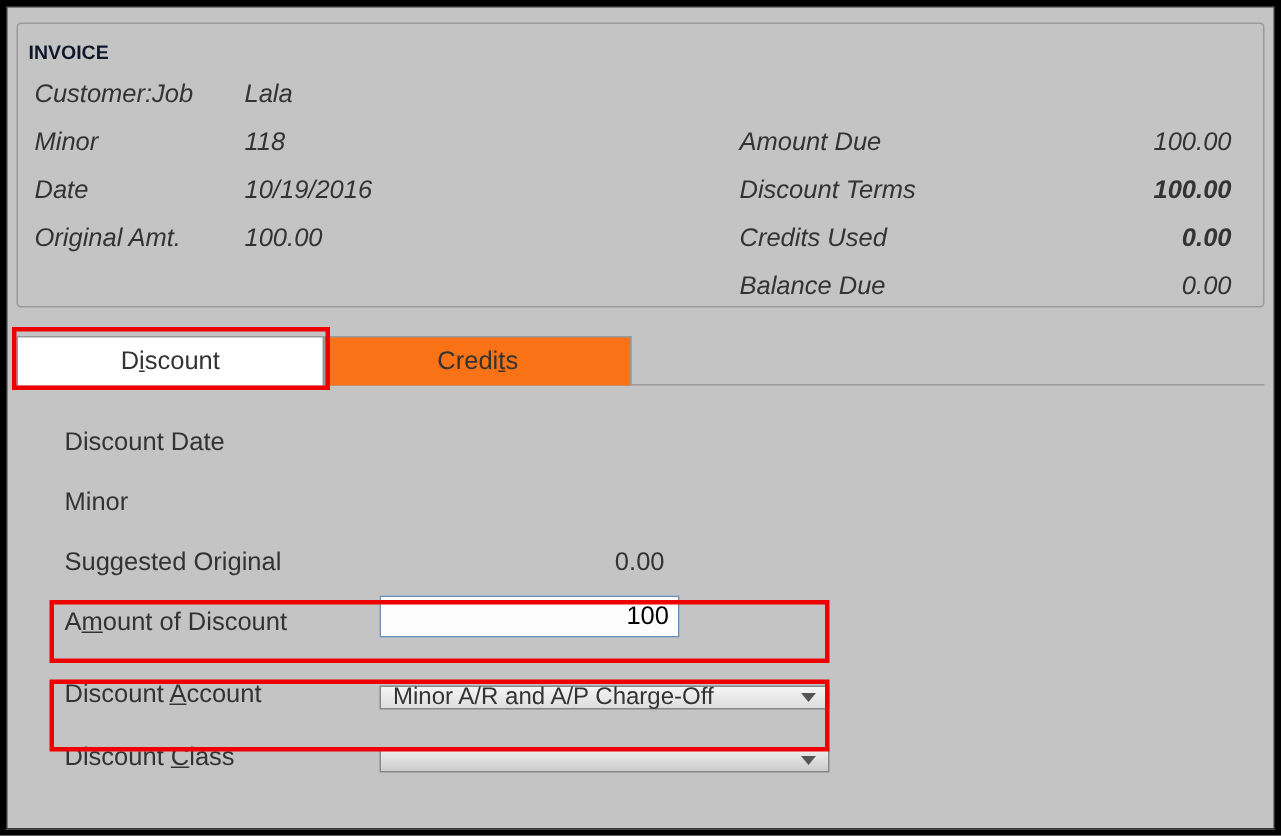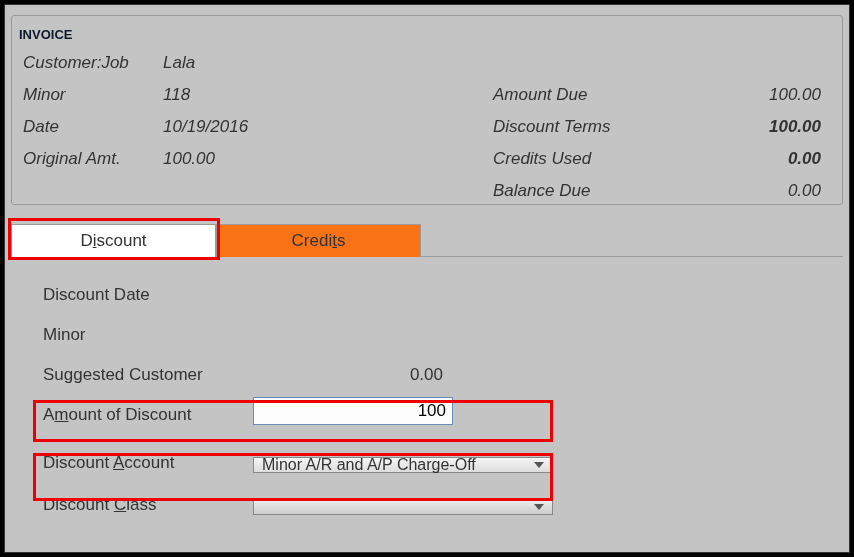--- a/index.html
+++ b/index.html
@@ -208,21 +208,21 @@
   <div class="tab-highlight"></div>
 
   <div class="form-area">
     <div class="form-row">
       <div class="form-label">Discount Date</div>
     </div>
     <div class="form-row">
       <div class="form-label">Minor</div>
     </div>
     <div class="form-row">
-      <div class="form-label">Suggested Customer</div>
+      <div class="form-label">Suggested Original</div>
       <div class="form-value">0.00</div>
     </div>
     <div class="form-row" style="margin-top:6px;">
       <div class="form-label">
         <span>A</span><span class="underline">m</span><span>ount of Discount</span>
       </div>
       <input class="text-input" type="text" value="100" style="">
     </div>
     <div class="form-row" style="margin-top:18px;">
       <div class="form-label">

